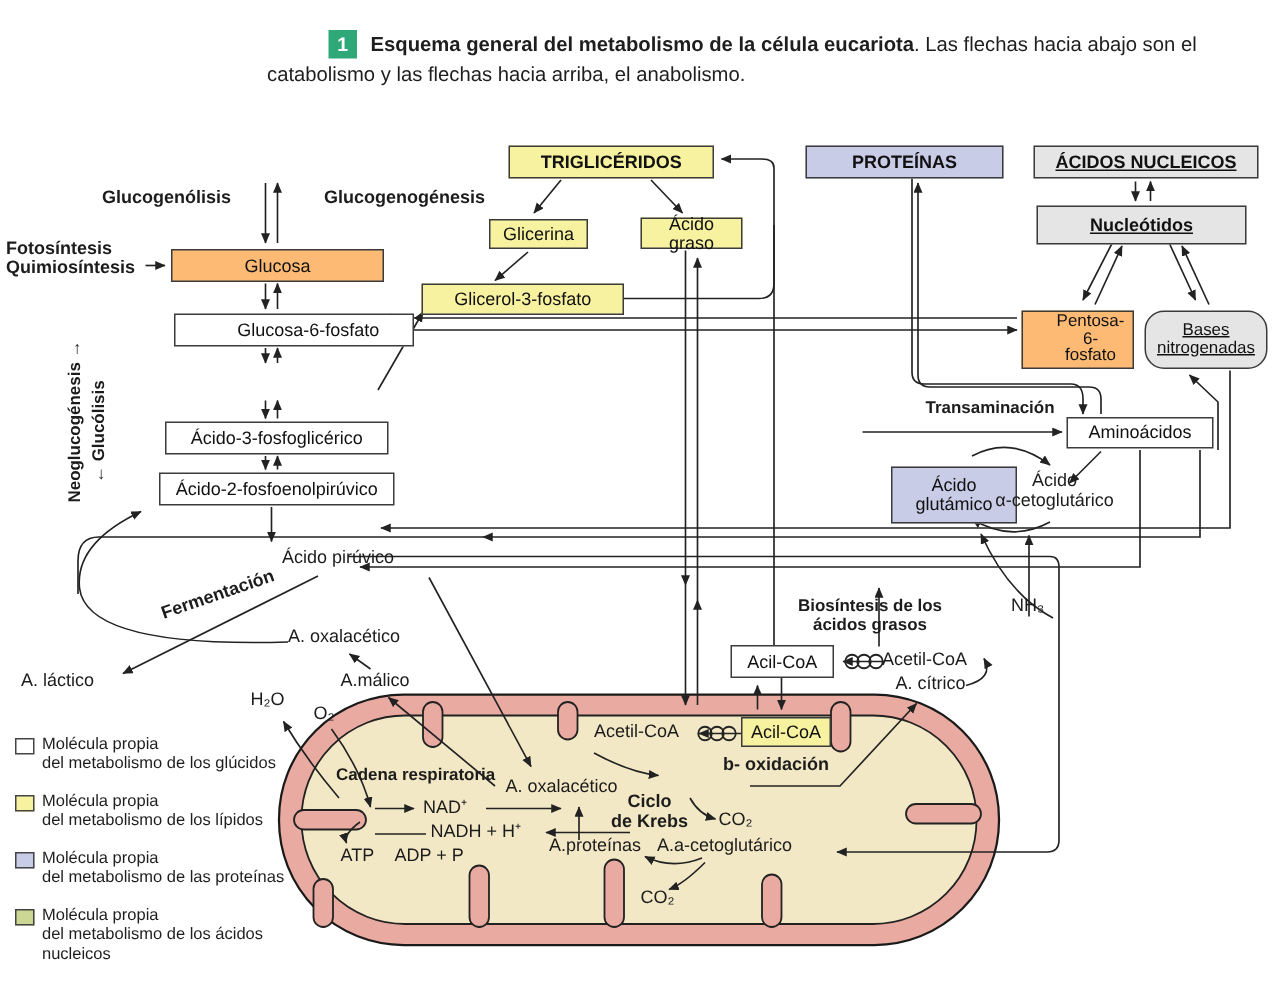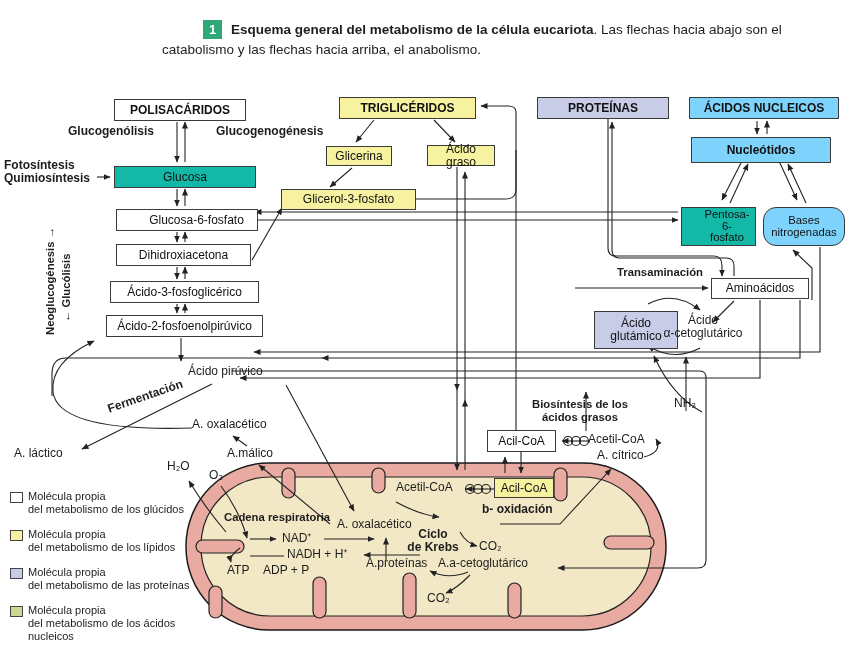--- a/index.html
+++ b/index.html
@@ -6,25 +6,25 @@
   #stage{position:relative;width:848px;height:656px;background:#ffffff;overflow:hidden;
          font-family:"Liberation Sans",sans-serif;color:#1e1e1e;}
   #arrow-layer{position:absolute;left:0;top:0;z-index:1;}
   .lbl{position:absolute;z-index:3;font-size:12px;line-height:1.12;white-space:pre-line;color:#1c1c1c;}
   .bx{position:absolute;z-index:3;display:flex;align-items:center;justify-content:center;text-align:center;
       border:1.4px solid #3b3b3b;background:#fff;font-size:12px;line-height:1.05;color:#111;padding:1px 3px;box-sizing:border-box;}
   .b{font-weight:bold;}
   .c{text-align:center;}
   .yellow{background:#f7f2a0;}
   .lav{background:#c9cce6;}
-  .green{background:#7dd3fc;}
-  .peach{background:#14b8a6;}
+  .green{background:#e5e5e5;text-decoration:underline;}
+  .peach{background:#fdba74;}
   .rot{transform:rotate(-90deg);transform-origin:left top;}
   .ferm{transform:rotate(-19deg);}
-  #title-block{position:absolute;left:162px;top:20px;width:662px;font-size:13.5px;line-height:1.5;z-index:3;}
+  #title-block{position:absolute;left:178px;top:20px;width:662px;font-size:13.5px;line-height:1.5;z-index:3;}
   #title-badge{display:inline-block;width:19px;height:19px;background:#2fa878;color:#fff;font-weight:bold;
                text-align:center;line-height:19px;font-size:13px;margin-left:41px;margin-right:9px;}
   .legend-item{position:absolute;z-index:3;font-size:11px;line-height:1.18;white-space:pre-line;}
   .swatch{position:absolute;z-index:3;width:13px;height:11px;border:1.1px solid #444;box-sizing:border-box;}
   .sw-gluc{background:#ffffff;} .sw-lip{background:#f7f2a0;} .sw-prot{background:#c9cce6;} .sw-nuc{background:#ccd794;}
   .f11{font-size:11.3px;}
 </style>
 </head>
 <body>
 
@@ -142,28 +142,26 @@
     <g stroke="#222" stroke-width="1.2" fill="none">
       <circle cx="568" cy="441" r="4.5"></circle>
         <circle cx="576" cy="441" r="4.5"></circle>
         <circle cx="584" cy="441" r="4.5"></circle>
       <circle cx="470" cy="489" r="4.5"></circle>
         <circle cx="478" cy="489" r="4.5"></circle>
         <circle cx="486" cy="489" r="4.5"></circle>
     </g>
   </svg>
 
-  <div class="bx b" style="left:114px;top:99px;width:132px;height:22px;">POLISACÁRIDOS</div>
   <div class="lbl b" style="left:68px;top:125px;">Glucogenólisis</div>
   <div class="lbl b" style="left:216px;top:125px;">Glucogenogénesis</div>
   <div class="lbl b" style="left:4px;top:159px;">Fotosíntesis
 Quimiosíntesis</div>
   <div class="bx peach" style="left:114px;top:166px;width:142px;height:22px;">Glucosa</div>
-  <div class="bx" style="left:116px;top:209px;width:142px;height:22px;padding-left:22px;">Glucosa-6-fosfato</div>
-  <div class="bx" style="left:116px;top:244px;width:135px;height:22px;">Dihidroxiacetona</div>
+  <div class="bx" style="left:116px;top:209px;width:160px;height:22px;padding-left:22px;">Glucosa-6-fosfato</div>
   <div class="bx" style="left:110px;top:281px;width:149px;height:22px;">Ácido-3-fosfoglicérico</div>
   <div class="bx" style="left:106px;top:315px;width:157px;height:22px;">Ácido-2-fosfoenolpirúvico</div>
   <div class="lbl b rot f11" style="left:44px;top:335px;">Neoglucogénesis →</div>
   <div class="lbl b rot f11" style="left:60px;top:322px;">← Glucólisis</div>
   <div class="lbl" style="left:148px;top:365px;margin-left:40px;">Ácido pirúvico</div>
   <div class="lbl b ferm" style="left:106px;top:390px;">Fermentación</div>
   <div class="lbl" style="left:14px;top:447px;">A. láctico</div>
   <div class="lbl" style="left:192px;top:418px;">A. oxalacético</div>
   <div class="lbl" style="left:227px;top:447px;">A.málico</div>
   <div class="lbl" style="left:167px;top:460px;">H₂O</div>

